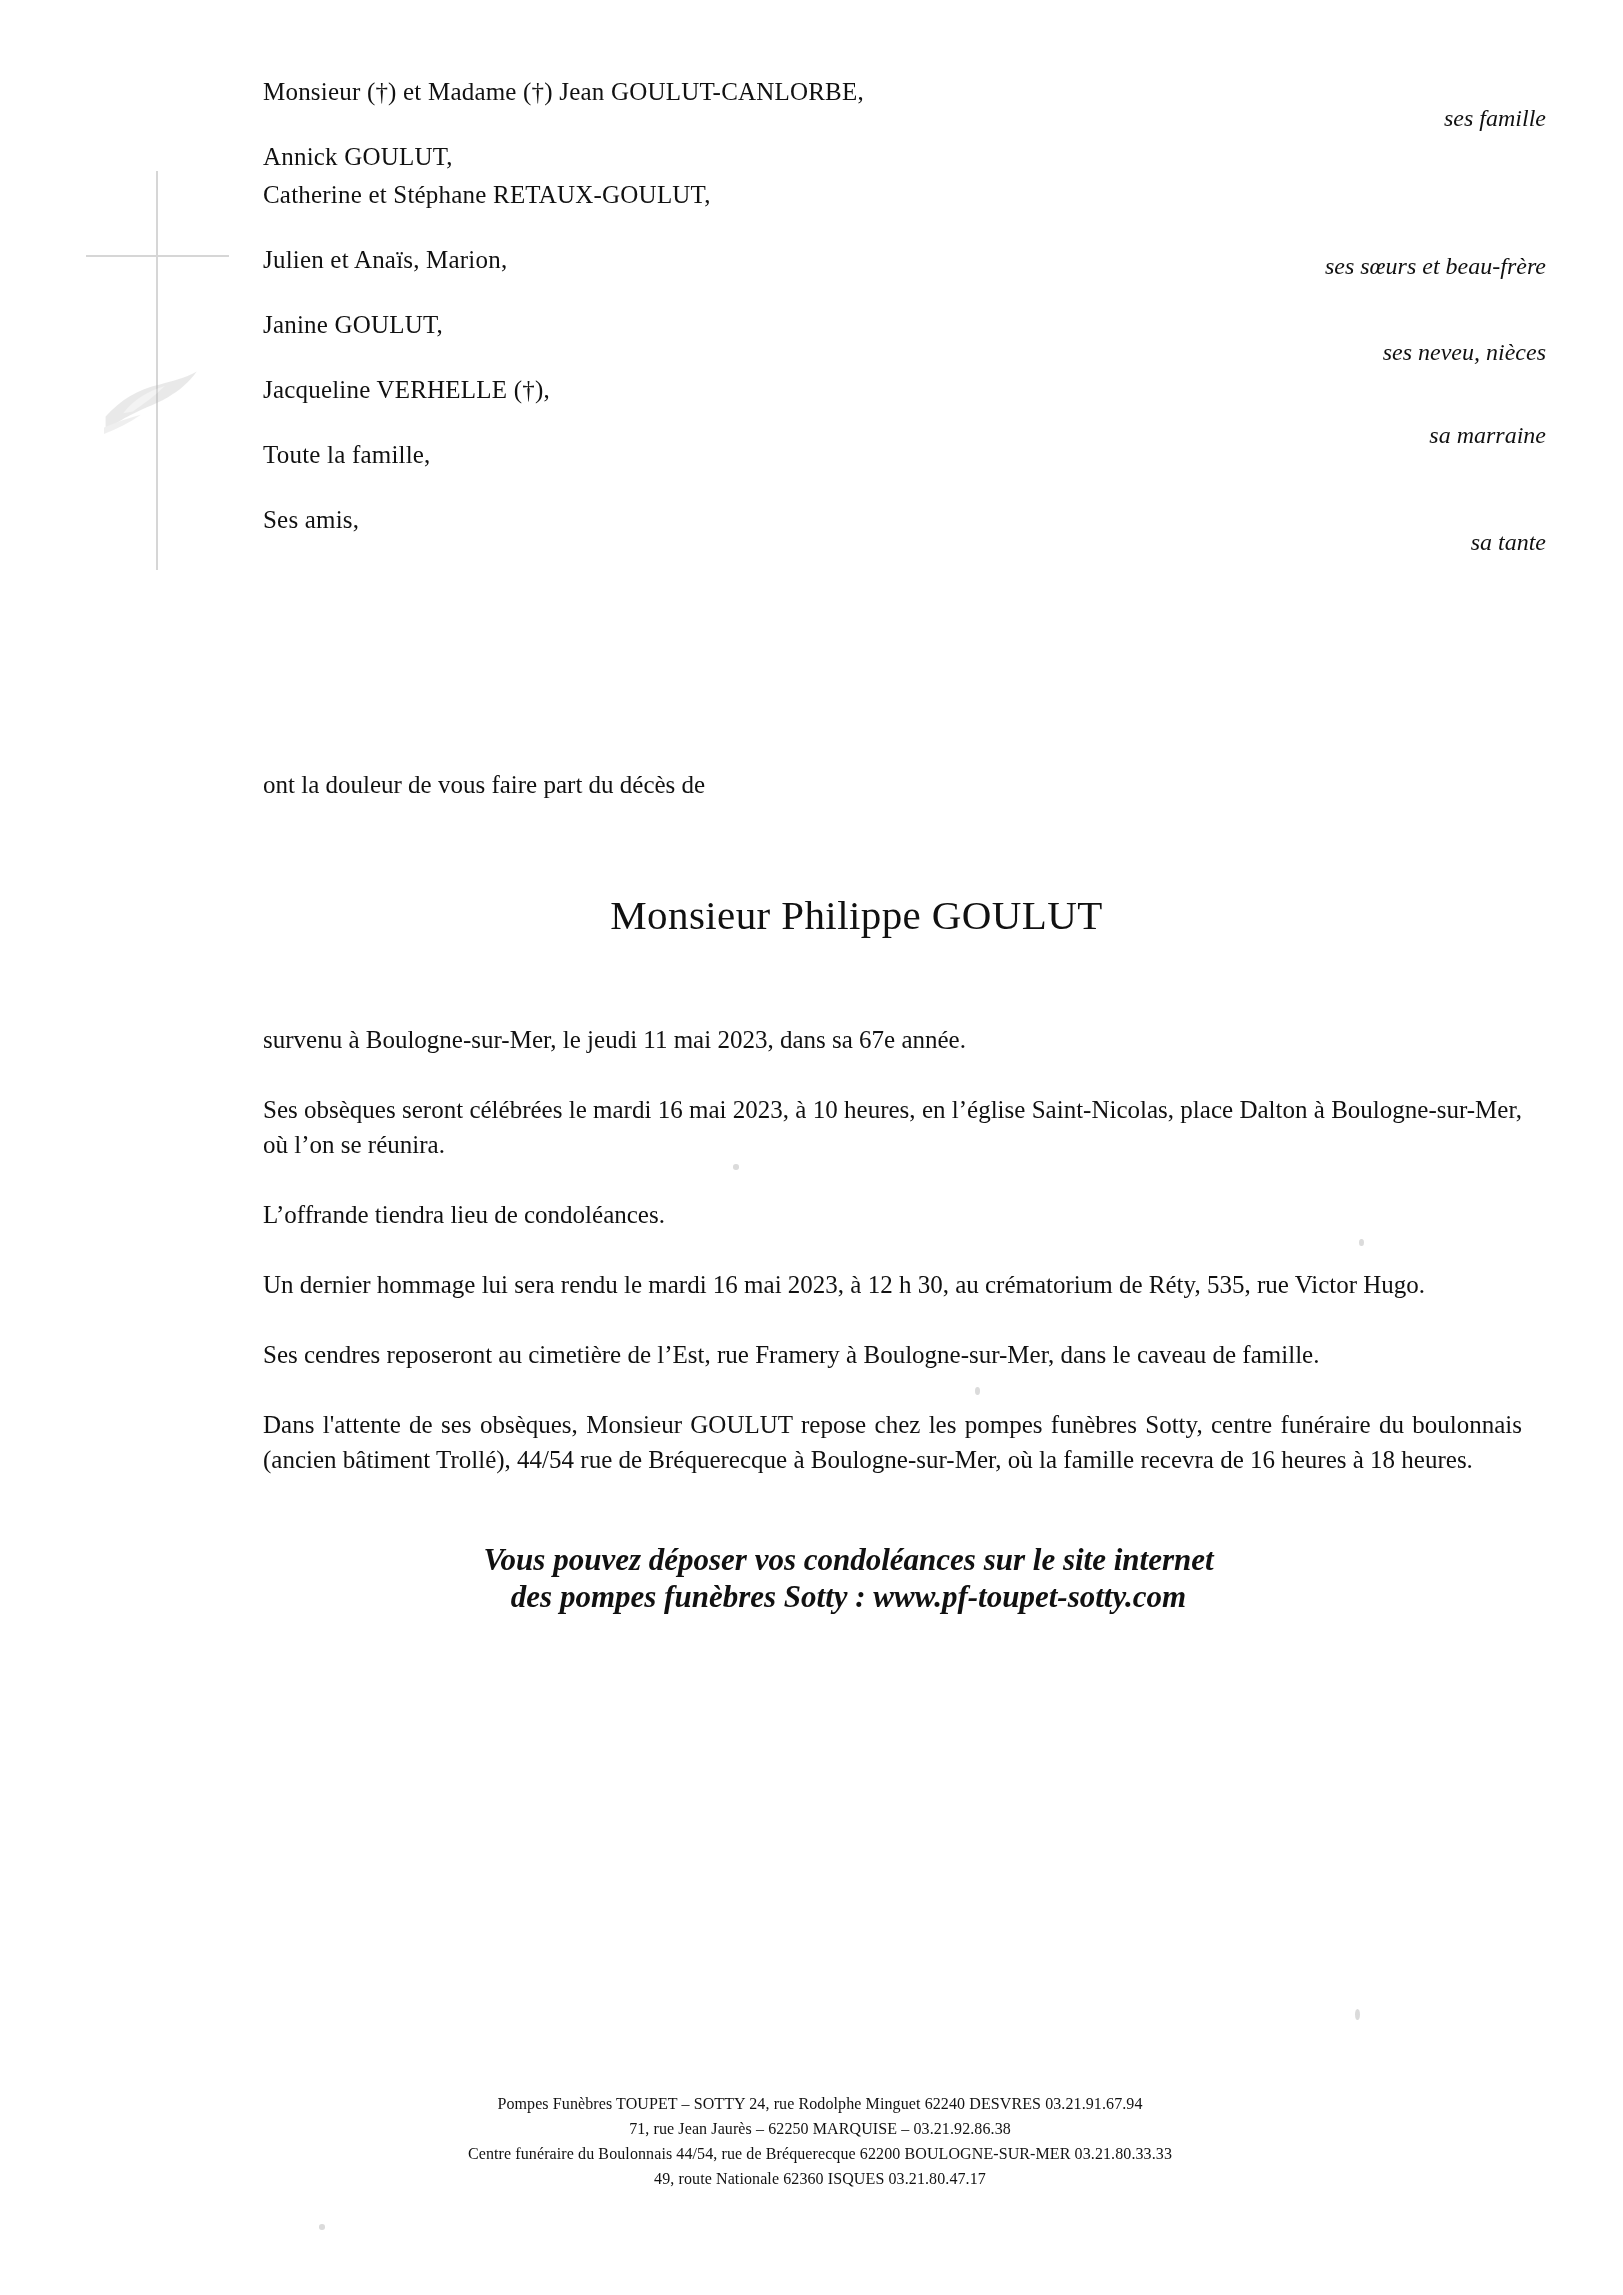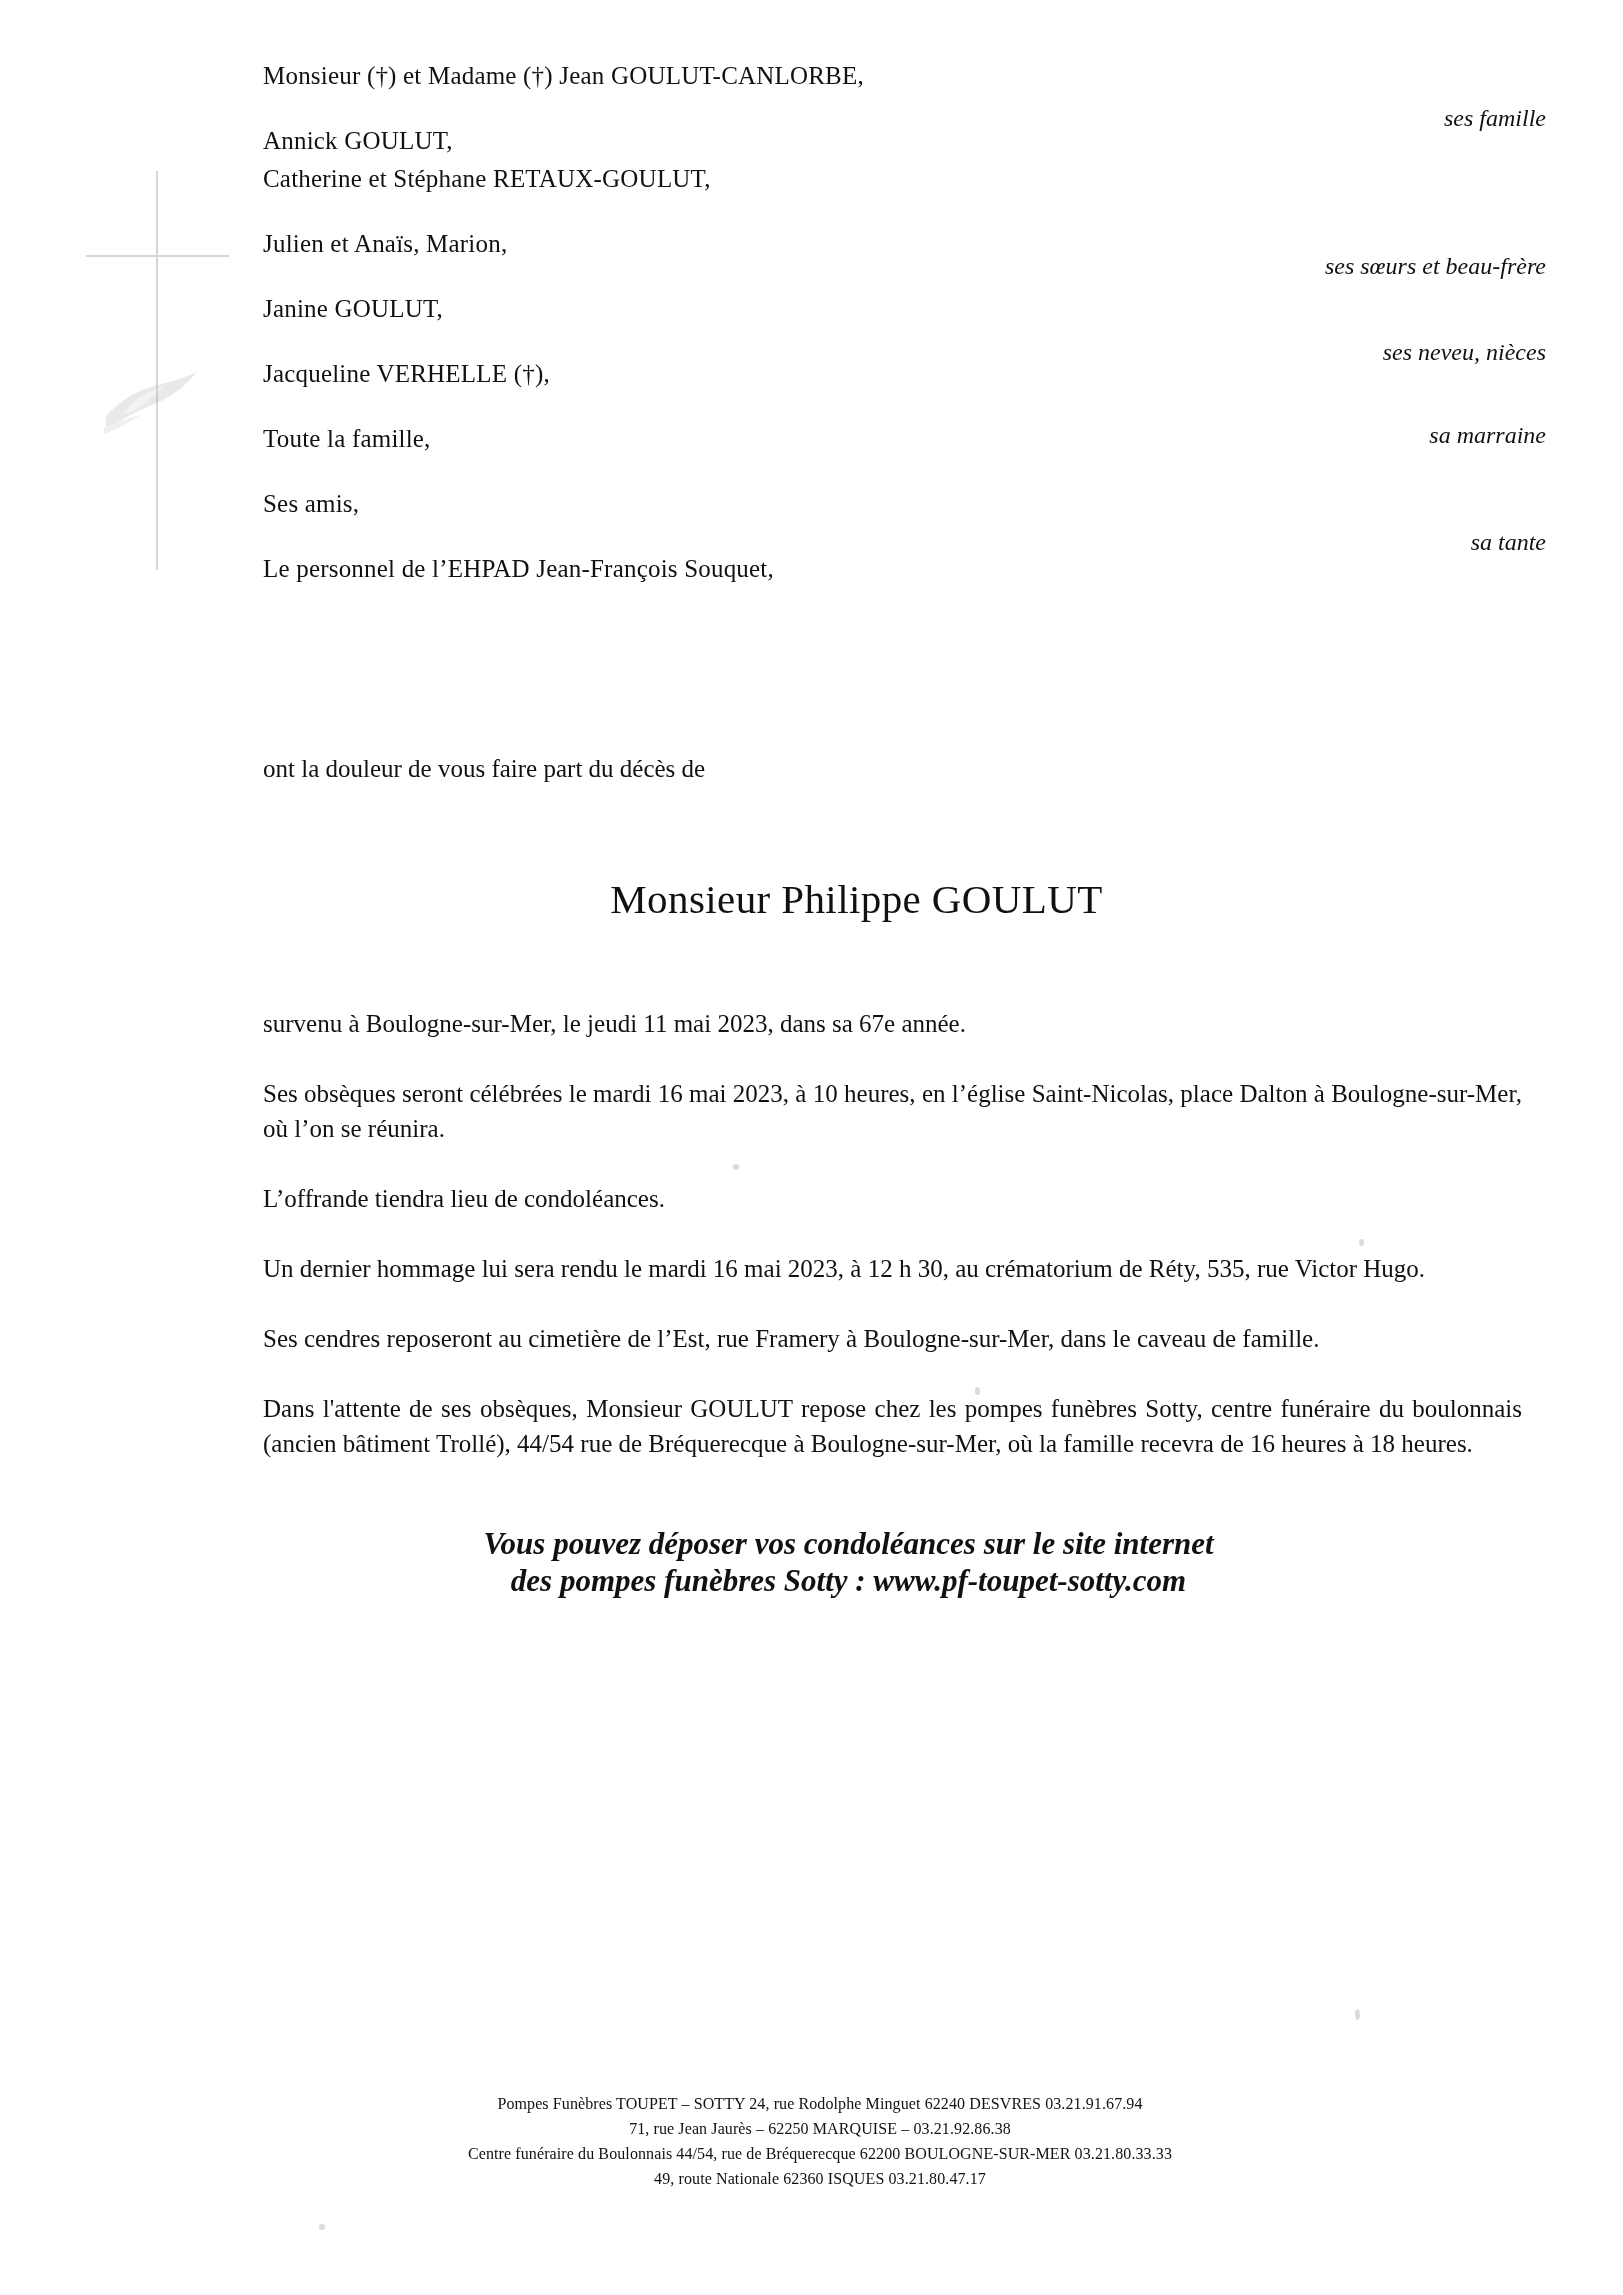--- a/index.html
+++ b/index.html
@@ -58,21 +58,21 @@
 
   .content {
     position: absolute;
     left: 263px;
     top: 0;
     width: 1283px;
   }
 
   .names-block {
     position: relative;
-    padding-top: 60px;
+    padding-top: 76px;
     min-height: 685px;
   }
 
   .name-line {
     font-size: 25px;
     line-height: 32px;
     letter-spacing: 0.2px;
     margin: 0 0 33px 0;
     white-space: pre;
   }
@@ -187,21 +187,20 @@
       <p class="name-line">Julien et Anaïs, Marion,</p>
 
       <p class="name-line">Janine GOULUT,</p>
 
       <p class="name-line">Jacqueline VERHELLE (†),</p>
 
       <p class="name-line">Toute la famille,</p>
 
       <p class="name-line">Ses amis,</p>
 
-      <p class="name-line">Le personnel de l’EHPAD Jean-François Souquet,</p>
 
       <div class="relations">
         <div class="rel" style="top: 29px;">ses famille</div>
         <div class="rel" style="top: 177px;">ses sœurs et beau-frère</div>
         <div class="rel" style="top: 263px;">ses neveu, nièces</div>
         <div class="rel" style="top: 346px;">sa marraine</div>
         <div class="rel" style="top: 453px; margin-left: 16px;">sa tante</div>
       </div>
     </div>
 

